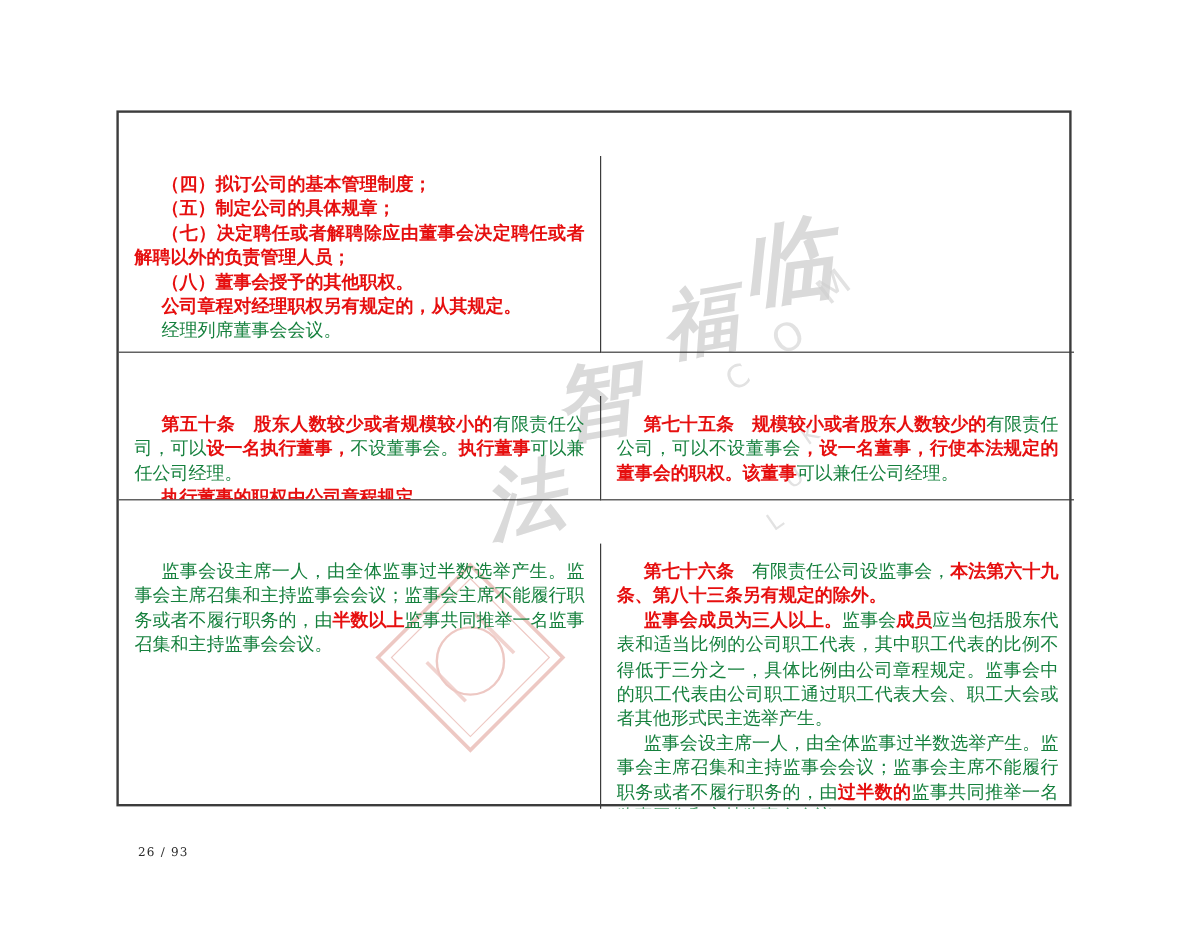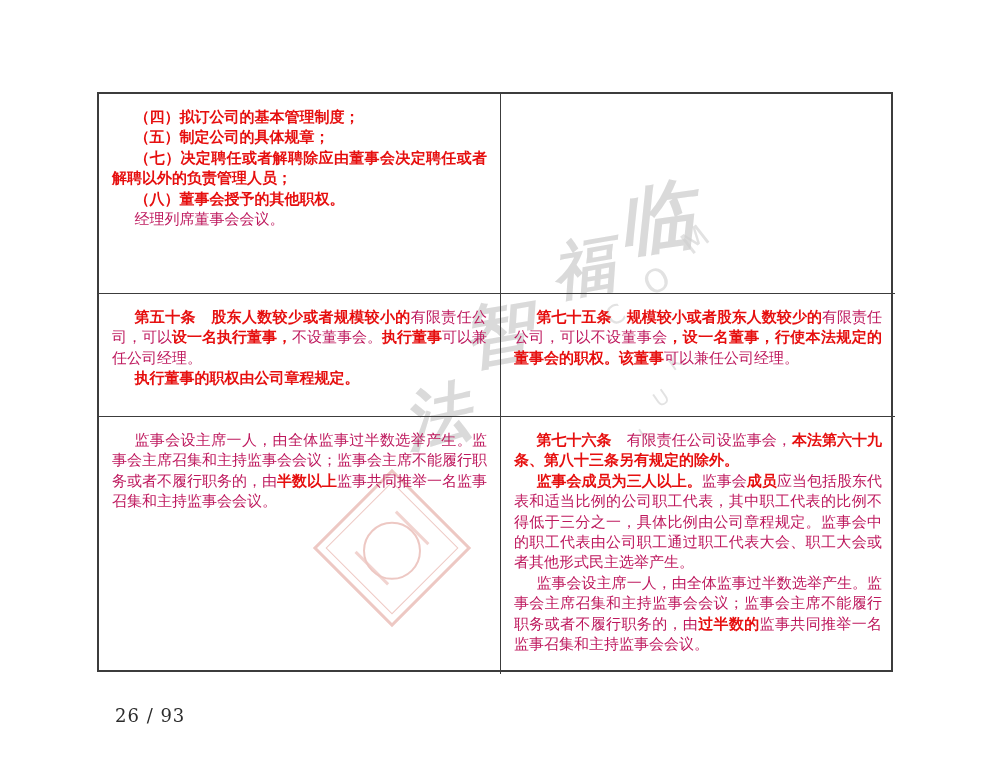--- a/index.html
+++ b/index.html
@@ -12,29 +12,29 @@
   .seal{position:absolute;border:3px solid var(--seal,#dd9289);transform:rotate(45deg);opacity:.5;}
   .seal-inner{position:absolute;left:6px;top:6px;right:6px;bottom:6px;border:1px solid var(--seal,#dd9289);}
   .seal-circle{position:absolute;left:50%;top:50%;width:54px;height:54px;margin:-27px 0 0 -27px;border:2px solid var(--seal,#dd9289);border-radius:50%;}
   .seal-bar{position:absolute;left:28%;width:44%;height:3px;background:var(--seal,#dd9289);opacity:.8;}
 
   
   #doc-table{position:absolute;left:97px;top:92px;width:796px;height:580px;z-index:1;
     display:grid;grid-template-columns:402px 394px;grid-template-rows:200px 123px 257px;
     border:2px solid var(--border,#3c3c3c);box-sizing:border-box;background:transparent;}
   .cell{box-sizing:border-box;border-right:1px solid var(--border,#3c3c3c);border-bottom:1px solid var(--border,#3c3c3c);
-    padding:13px 13px 4px 13px;overflow:hidden;}
+    padding:13px 13px 4px 13px;overflow:hidden;margin-top:36px;}
   .cell.last-col{border-right:none;}
   .cell.last-row{border-bottom:none;}
   .cell p{margin:0;text-indent:1.5em;text-align:justify;font-size:15px;line-height:20.4px;letter-spacing:0;}
   .run-red{color:var(--red,#e60f0f);font-weight:bold;font-family:"DejaVu Sans","Liberation Sans",sans-serif;}
-  .run-blk{color:#be185d;font-weight:normal;font-family:"DejaVu Serif","Liberation Serif",serif;}
+  .run-blk{color:#15803d;font-weight:normal;font-family:"DejaVu Serif","Liberation Serif",serif;}
 
   
-  #page-number{position:absolute;left:115px;top:705px;font-size:18px;color:#2b2b2b;z-index:1;
+  #page-number{position:absolute;left:115px;top:705px;font-size:10px;color:#2b2b2b;z-index:1;
     font-family:"DejaVu Serif",serif;letter-spacing:1px;}
 </style>
 </head>
 <body>
 
 <div id="watermark">
   <div class="seal" id="seal" style="left: 336px; top: 492px; width: 106px; height: 106px;">
     <div class="seal-inner"></div>
     <div class="seal-circle"></div>
     <div class="seal-bar" style="top:22%"></div>
@@ -51,20 +51,21 @@
     <span class="wm-letter" style="left: 654px; top: 386px; font-size: 20px; transform: rotate(-35deg);">U</span>
     <span class="wm-letter" style="left: 640px; top: 422px; font-size: 20px; transform: rotate(-35deg);">L</span>
   </div>
 
 <div id="doc-table">
   <div class="cell">
       <p><span class="run-red">（四）拟订公司的基本管理制度；</span></p>
       <p><span class="run-red">（五）制定公司的具体规章；</span></p>
       <p><span class="run-red">（七）决定聘任或者解聘除应由董事会决定聘任或者解聘以外的负责管理人员；</span></p>
       <p><span class="run-red">（八）董事会授予的其他职权。</span></p>
+      <p><span class="run-red">公司章程对经理职权另有规定的，从其规定。</span></p>
       <p><span class="run-blk">经理列席董事会会议。</span></p>
     </div>
   <div class="cell last-col"></div>
   <div class="cell">
       <p><span class="run-red">第五十条　股东人数较少或者规模较小的</span><span class="run-blk">有限责任公司，可以</span><span class="run-red">设一名执行董事，</span><span class="run-blk">不设董事会。</span><span class="run-red">执行董事</span><span class="run-blk">可以兼任公司经理。</span></p>
       <p><span class="run-red">执行董事的职权由公司章程规定。</span></p>
     </div>
   <div class="cell last-col">
       <p><span class="run-red">第七十五条　规模较小或者股东人数较少的</span><span class="run-blk">有限责任公司，可以不设董事会</span><span class="run-red">，设一名董事，行使本法规定的董事会的职权。该董事</span><span class="run-blk">可以兼任公司经理。</span></p>
     </div>

